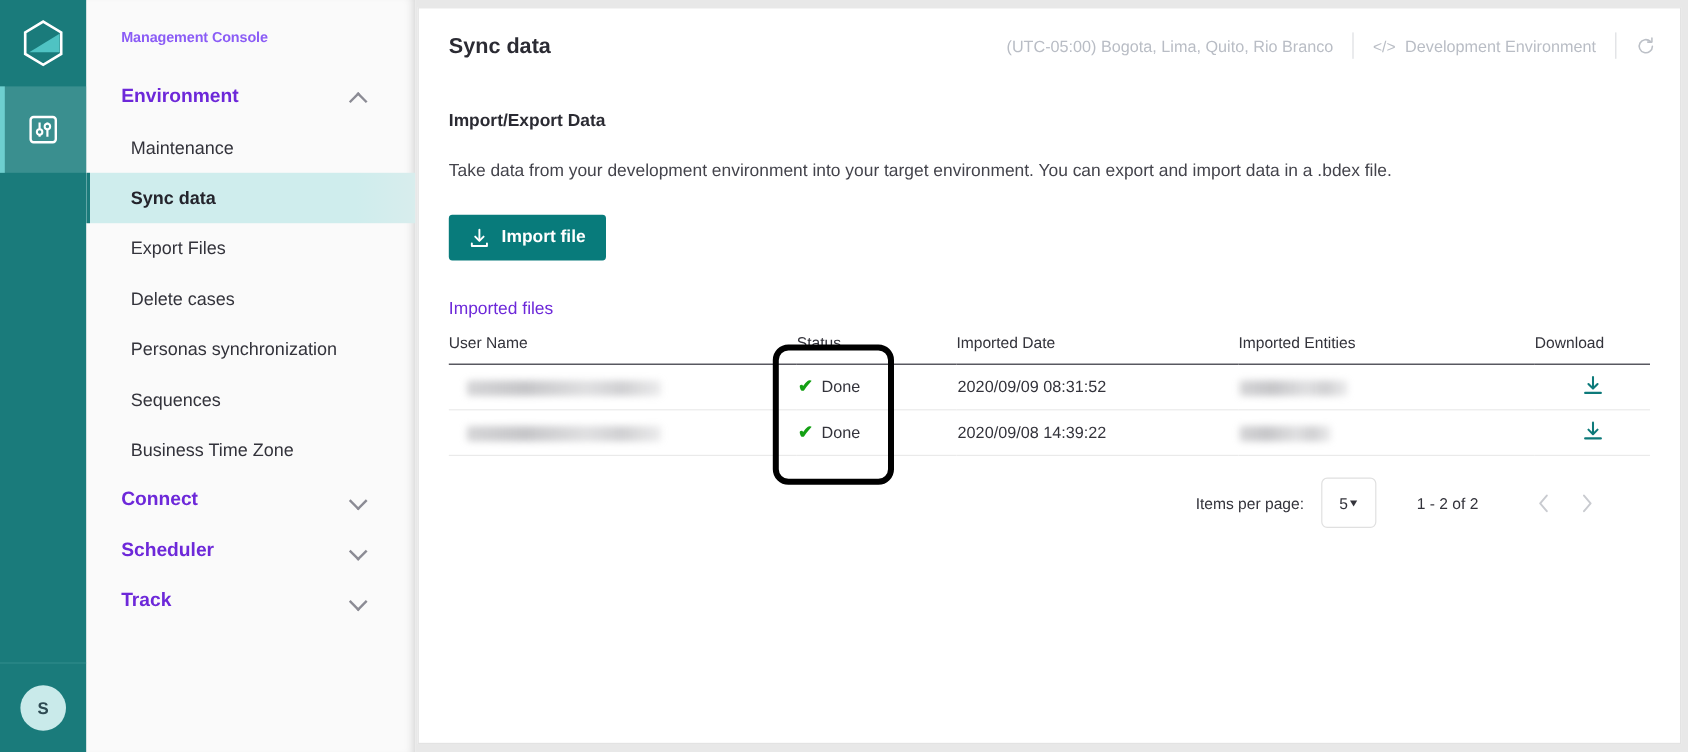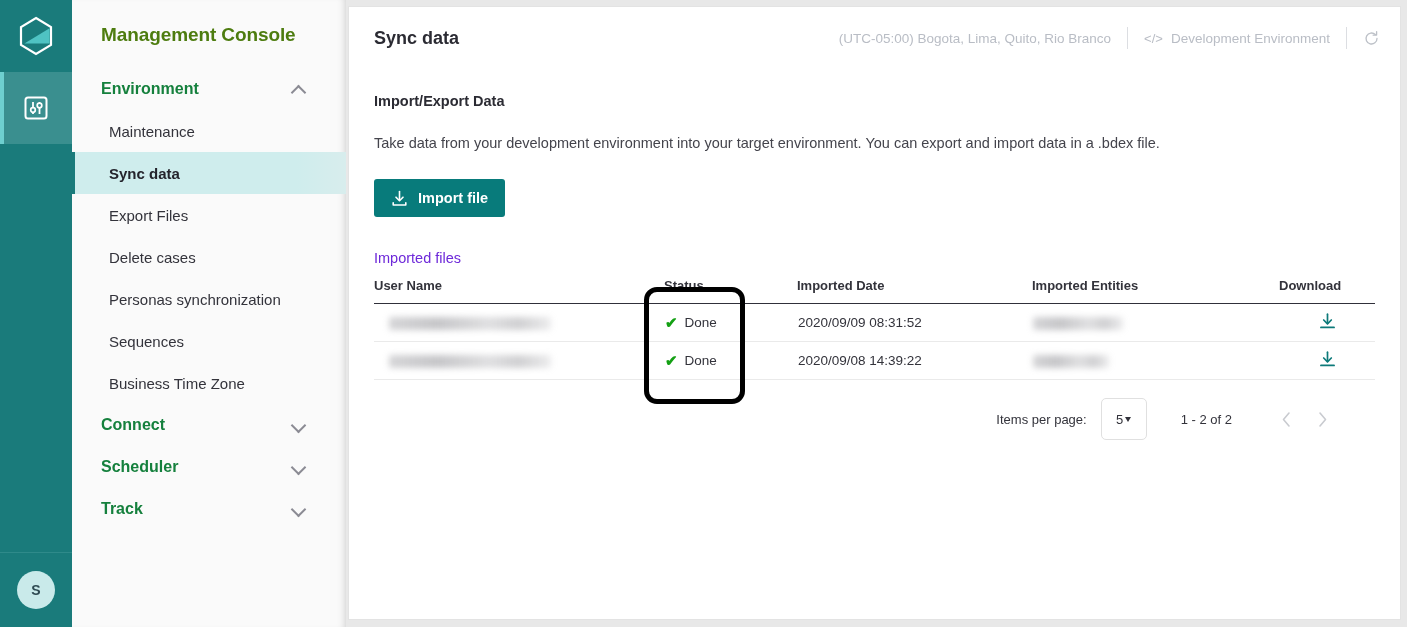--- a/index.html
+++ b/index.html
@@ -69,39 +69,39 @@
   .sidebar {
     width: 274px;
     min-width: 274px;
     height: 627px;
     background: #fafafa;
     padding-top: 0;
     position: relative;
     box-shadow: inset -7px 0 9px -7px rgba(0,0,0,0.22);
   }
   .console-title {
-    font-size: 19px;
-    font-weight: bold;
-    color: #4d7c0f;
+    font-size: 12px;
+    font-weight: bold;
+    color: #8b5cf6;
     padding: 24px 0 0 29px;
     letter-spacing: -0.1px;
   }
   .nav { margin-top: 22px; }
   .nav-group {
     display: flex;
     align-items: center;
     justify-content: space-between;
     height: 42px;
     padding: 0 40px 0 29px;
     cursor: pointer;
   }
   .nav-group-label {
     font-size: 16px;
     font-weight: bold;
-    color: #15803d;
+    color: #6d28d9;
   }
   .chev {
     width: 14px; height: 14px;
     position: relative;
     flex: 0 0 auto;
   }
   .chev::after {
     content: "";
     position: absolute;
     left: 1px; top: 2px;
@@ -237,21 +237,21 @@
 
   table.files {
     width: 100%;
     border-collapse: collapse;
     margin-top: 6px;
     table-layout: fixed;
   }
   table.files th {
     text-align: left;
     font-size: 13px;
-    font-weight: bold;
+    font-weight: normal;
     color: #33333b;
     padding: 6px 0 10px 0;
     border-bottom: 1.5px solid #30303a;
   }
   table.files td {
     font-size: 13.5px;
     color: #33333b;
     height: 38px;
     border-bottom: 1px solid #eaeaea;
     vertical-align: middle;

